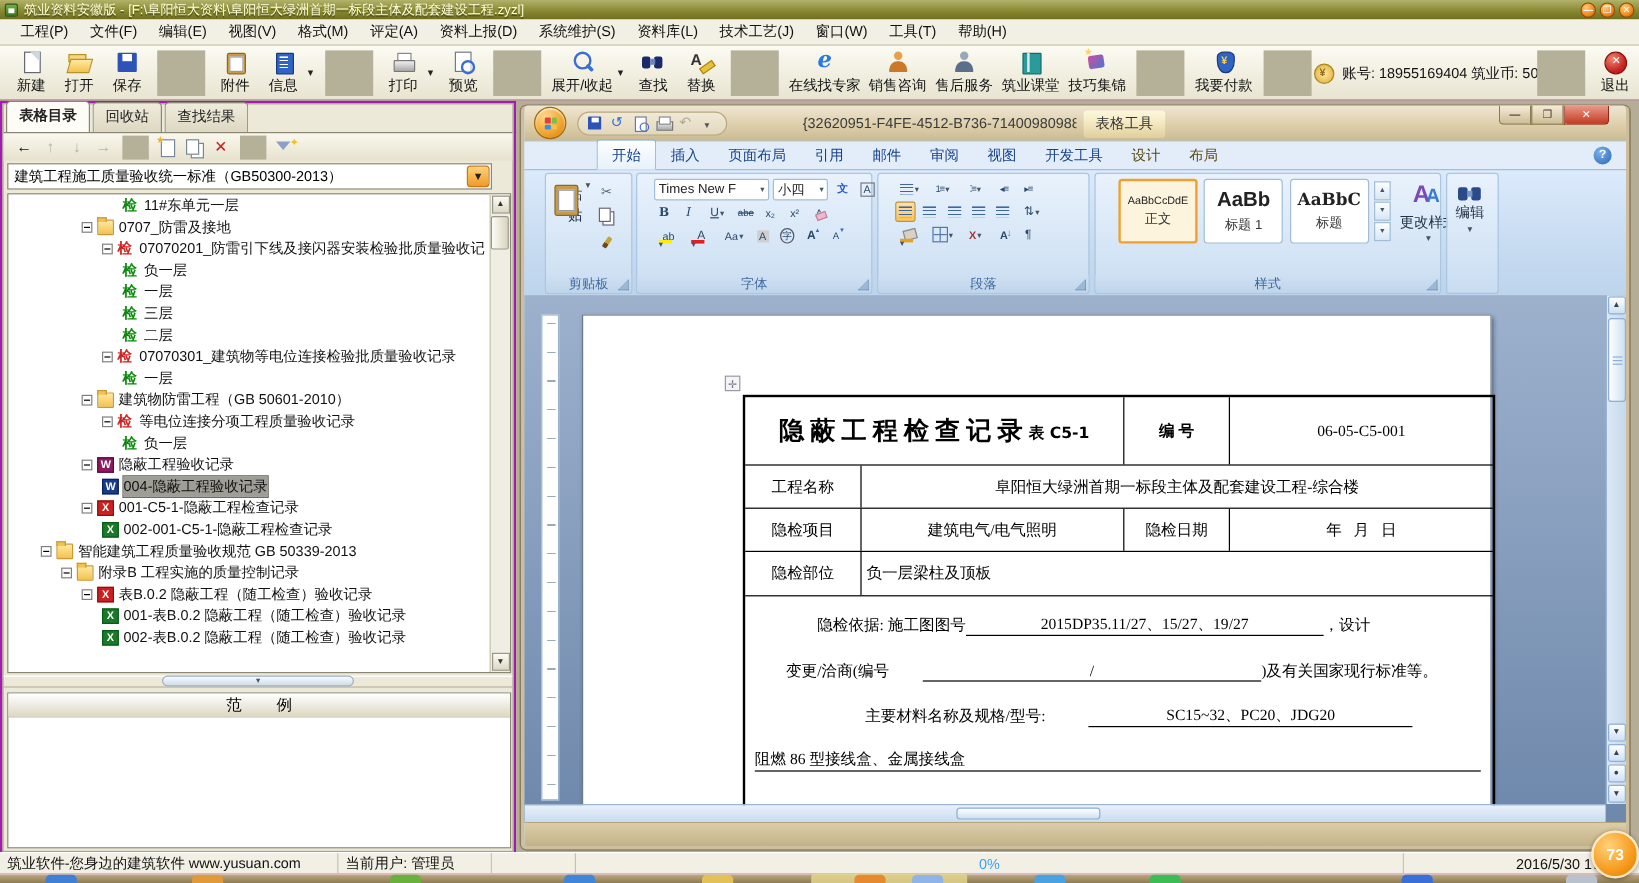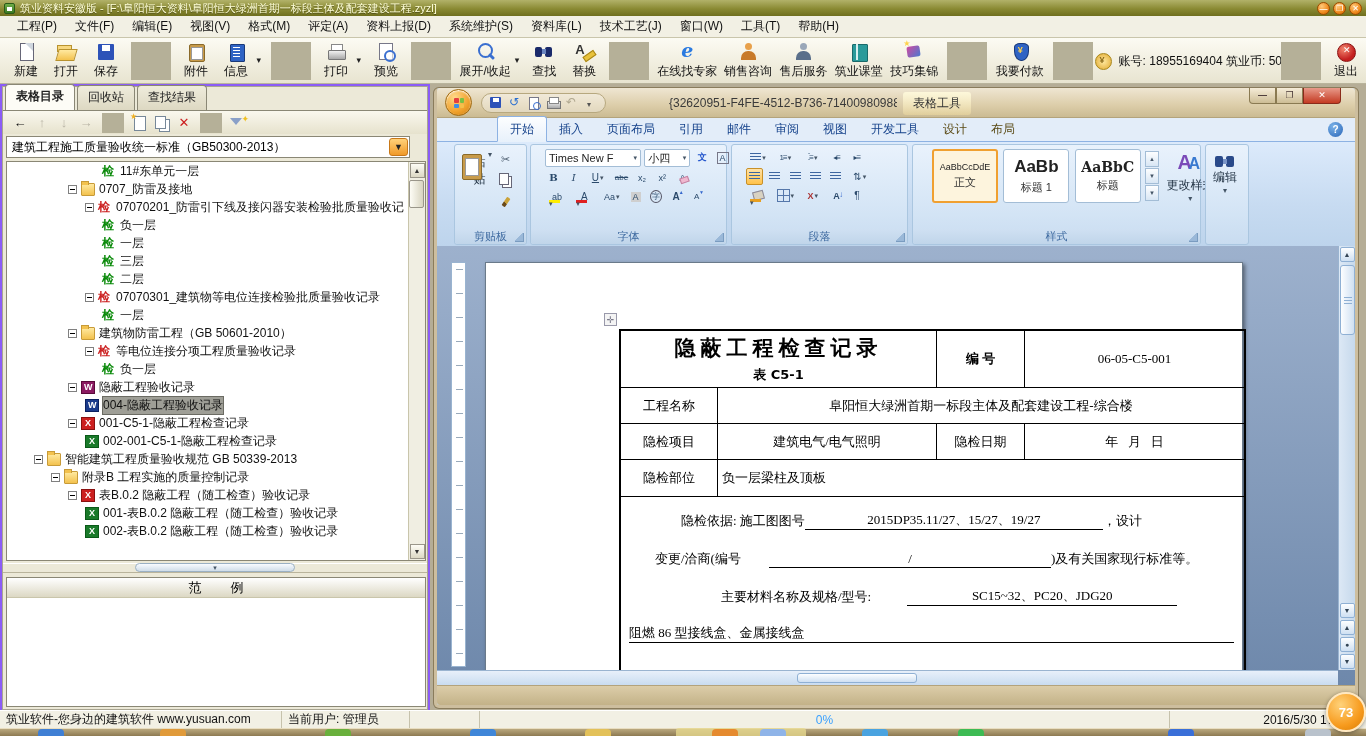--- a/index.html
+++ b/index.html
@@ -1,18 +1,18 @@
 <!DOCTYPE html>
 <html><head>
 <meta charset="utf-8">
 <style>
   *{margin:0;padding:0;box-sizing:border-box}
   html,body{width:1366px;height:736px;overflow:hidden}
   body{font-family:"Liberation Sans","DejaVu Sans",sans-serif;font-size:12px;background:#ece9d8}
-  #screen{position:relative;width:1366px;height:736px;overflow:hidden;background:#8b5cf6}
+  #screen{position:relative;width:1366px;height:736px;overflow:hidden;background:#a21caf}
 
   
   .titlebar{position:absolute;left:0;top:0;width:1366px;height:16px;background:linear-gradient(#b2b269,#8a8a33 55%,#6f6f1e);display:flex;align-items:center;padding:0 4px;color:#ffffd8;font-size:11px;gap:5px}
   .appico{width:11px;height:11px;background:linear-gradient(#6fae4a,#3a7a23);border:1px solid #2a5a18;border-radius:2px;position:relative;flex:none}
   .appico::before{content:"";position:absolute;left:2px;top:3px;width:5px;height:4px;background:#fff}
   .titlebar .t{white-space:nowrap;overflow:hidden;text-shadow:0 1px 0 rgba(0,0,0,.35);flex:1}
   .winbtns{display:flex;gap:3px}
   .wb{width:13px;height:13px;border-radius:50%;background:radial-gradient(circle at 35% 30%,#ffc97a,#ef8a1e 60%,#c85f00);border:1px solid #9a4a00;color:#fff;font-size:8px;line-height:11px;text-align:center;font-weight:700}
 
   
@@ -849,21 +849,21 @@
       </div>
       <span class="rtoggle"></span>
     </div>
 
     <div class="docarea">
       <div class="vruler"></div>
       <div class="page">
         <span class="thandle">✛</span>
         <div class="dtable">
           <div class="dr" style="height:56px">
-            <div class="dc" style="width:315px;flex-direction:column">
+            <div class="dc" style="width:315px;">
               <span class="doctitle">隐蔽工程检查记录</span>
               <span class="docsub">表 C5-1</span>
             </div>
             <div class="dc" style="width:88px;font-weight:700">编  号</div>
             <div class="dc" style="flex:1">06-05-C5-001</div>
           </div>
           <div class="dr" style="height:36px">
             <div class="dc" style="width:96px">工程名称</div>
             <div class="dc" style="flex:1">阜阳恒大绿洲首期一标段主体及配套建设工程-综合楼</div>
           </div>

